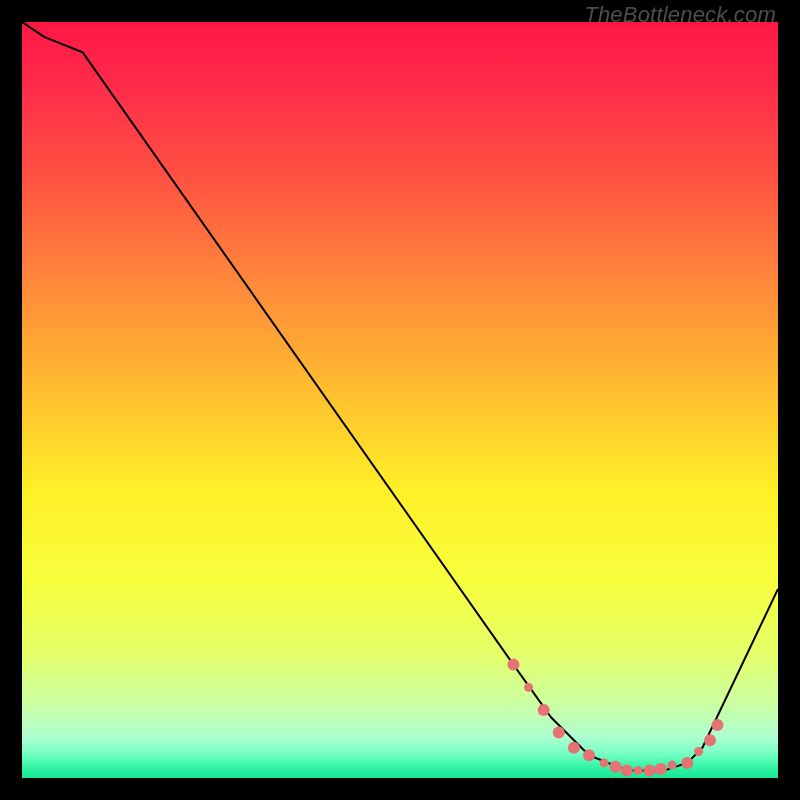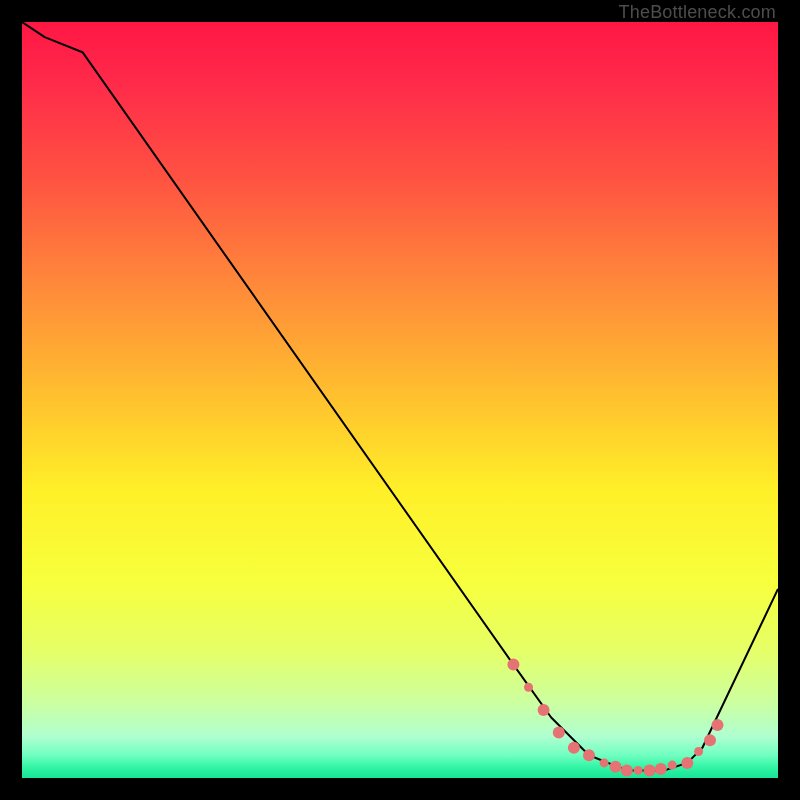--- a/index.html
+++ b/index.html
@@ -24,23 +24,24 @@
     left: 0;
     top: 0;
     width: 756px;
     height: 756px;
   }
   .watermark {
     position: absolute;
     top: 2px;
     right: 24px;
     color: #4d4d4d;
-    font-size: 18px;
+    font-size: 22px;
     font-weight: 500;
     letter-spacing: 0.2px;
+    font-style: italic;
   }
 </style>
 </head>
 <body>
 
 <div class="watermark">TheBottleneck.com</div>
 
 <div class="frame">
   <svg class="plot" viewBox="0 0 756 756" preserveAspectRatio="none">
     <defs>

